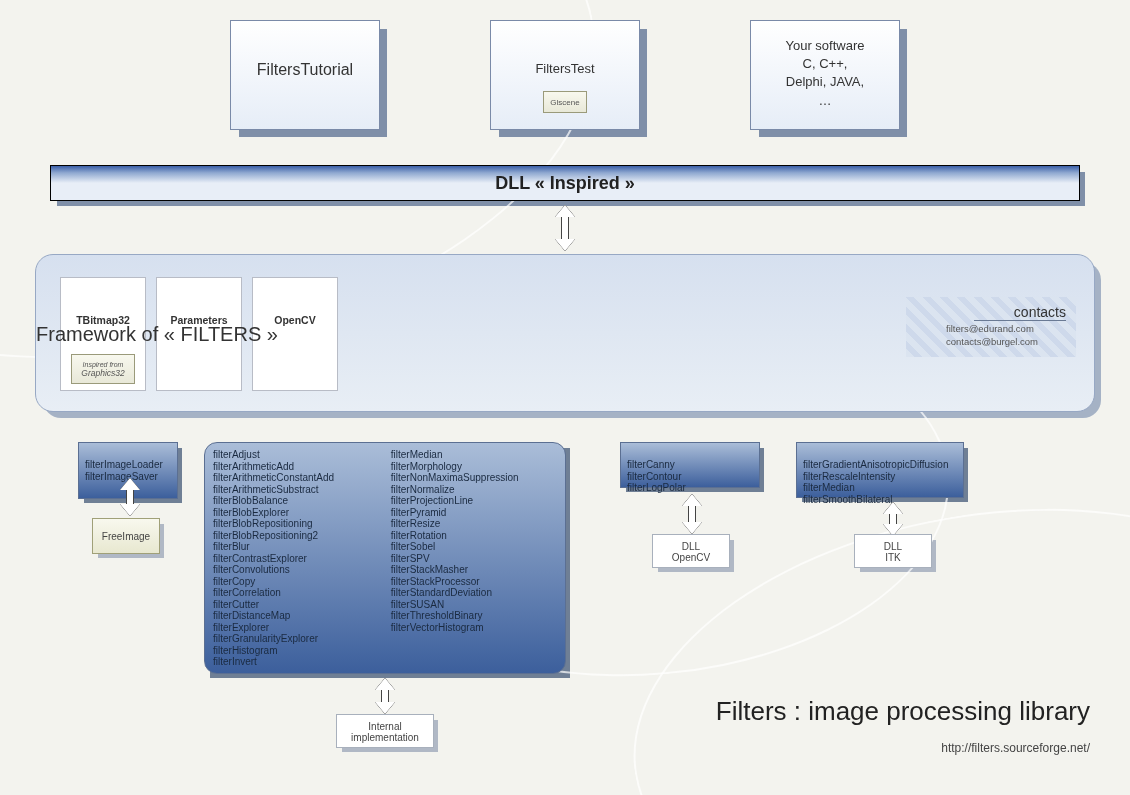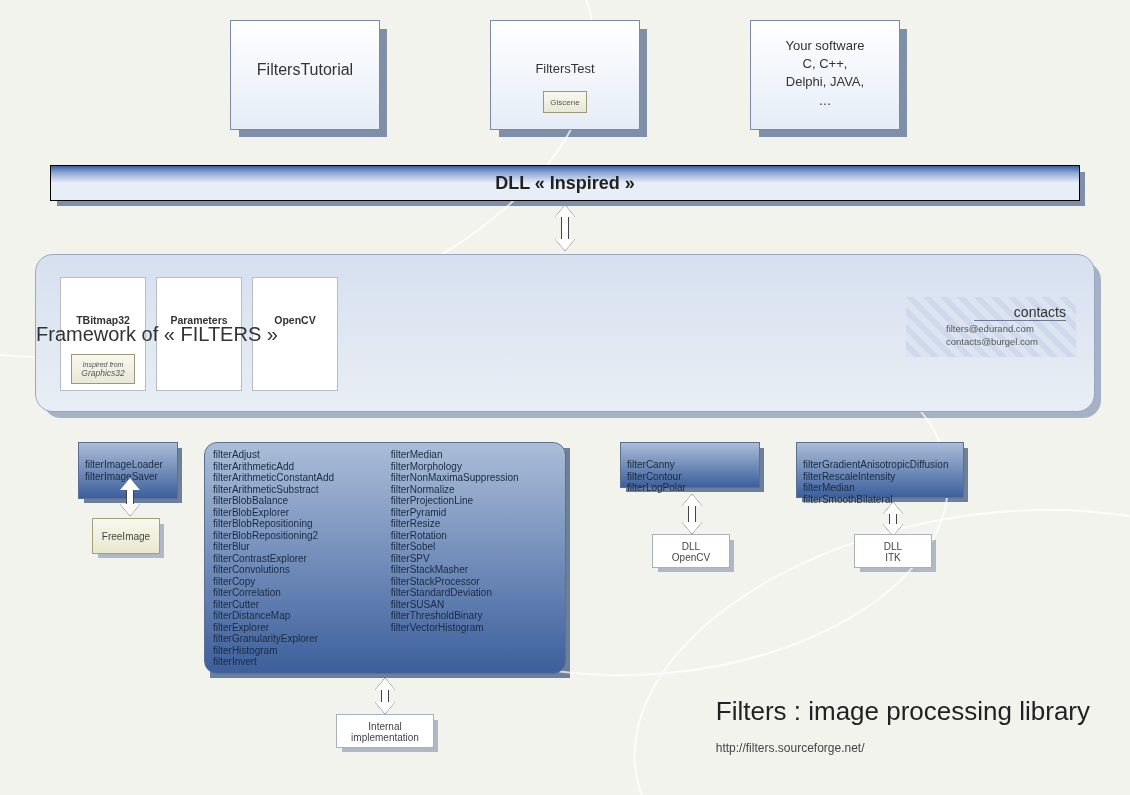--- a/index.html
+++ b/index.html
@@ -126,21 +126,21 @@
 
   .whitebox {
     position:absolute;
     background:#fff; border:1px solid #a8b0bc;
     font-size:10px; text-align:center; padding:6px 4px; color:#444;
   }
   .whitebox.olive { background:linear-gradient(#f8f8ee,#e8e8d0); border-color:#a0a078;}
   .whitebox::after { content:""; position:absolute; top:5px; left:5px; width:100%; height:100%; background:#b0b8c5; z-index:-1;}
 
   .page-title {
-    position:absolute; right:40px; bottom:40px; text-align:left;
+    position:absolute; right:40px; bottom:40px; text-align:right;
   }
   .page-title .big { font-size:26px; color:#222; }
   .page-title .url { font-size:12px; color:#444; margin-top:14px;}
 </style>
 </head>
 <body>
 
 <div class="bg-swirl swirl1"></div>
 <div class="bg-swirl swirl2"></div>
 <div class="bg-swirl swirl3"></div>

